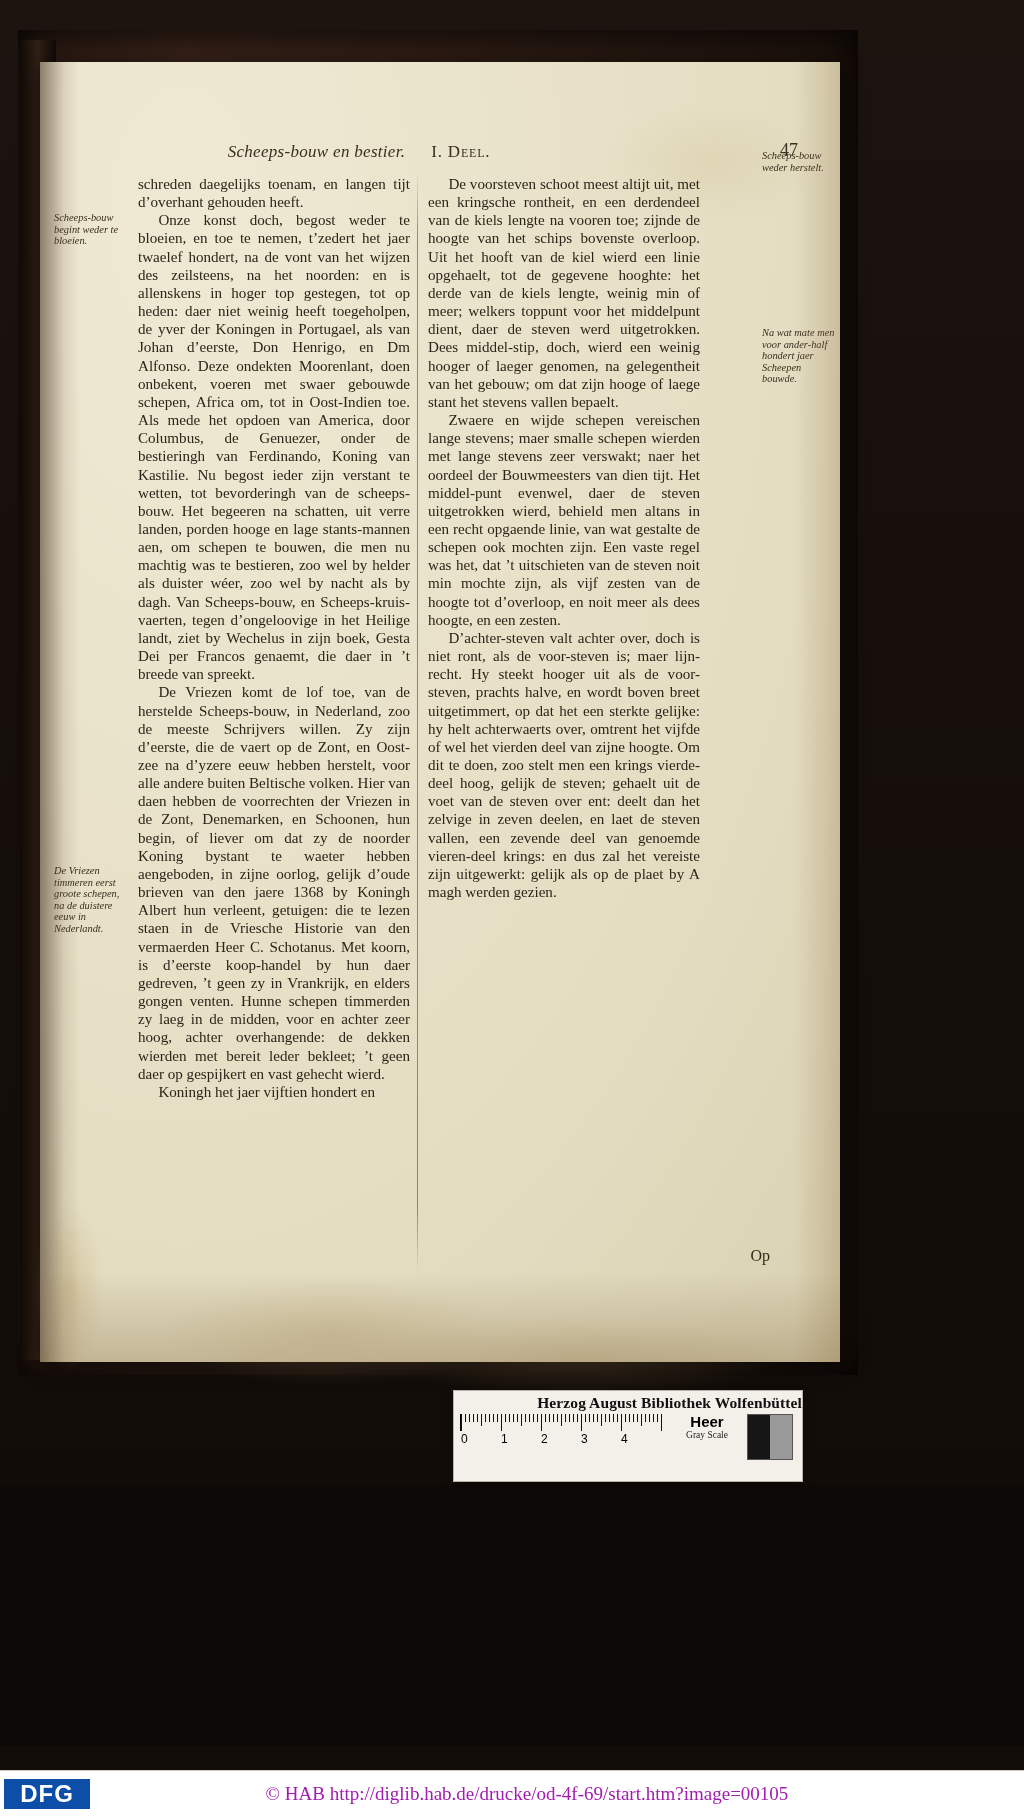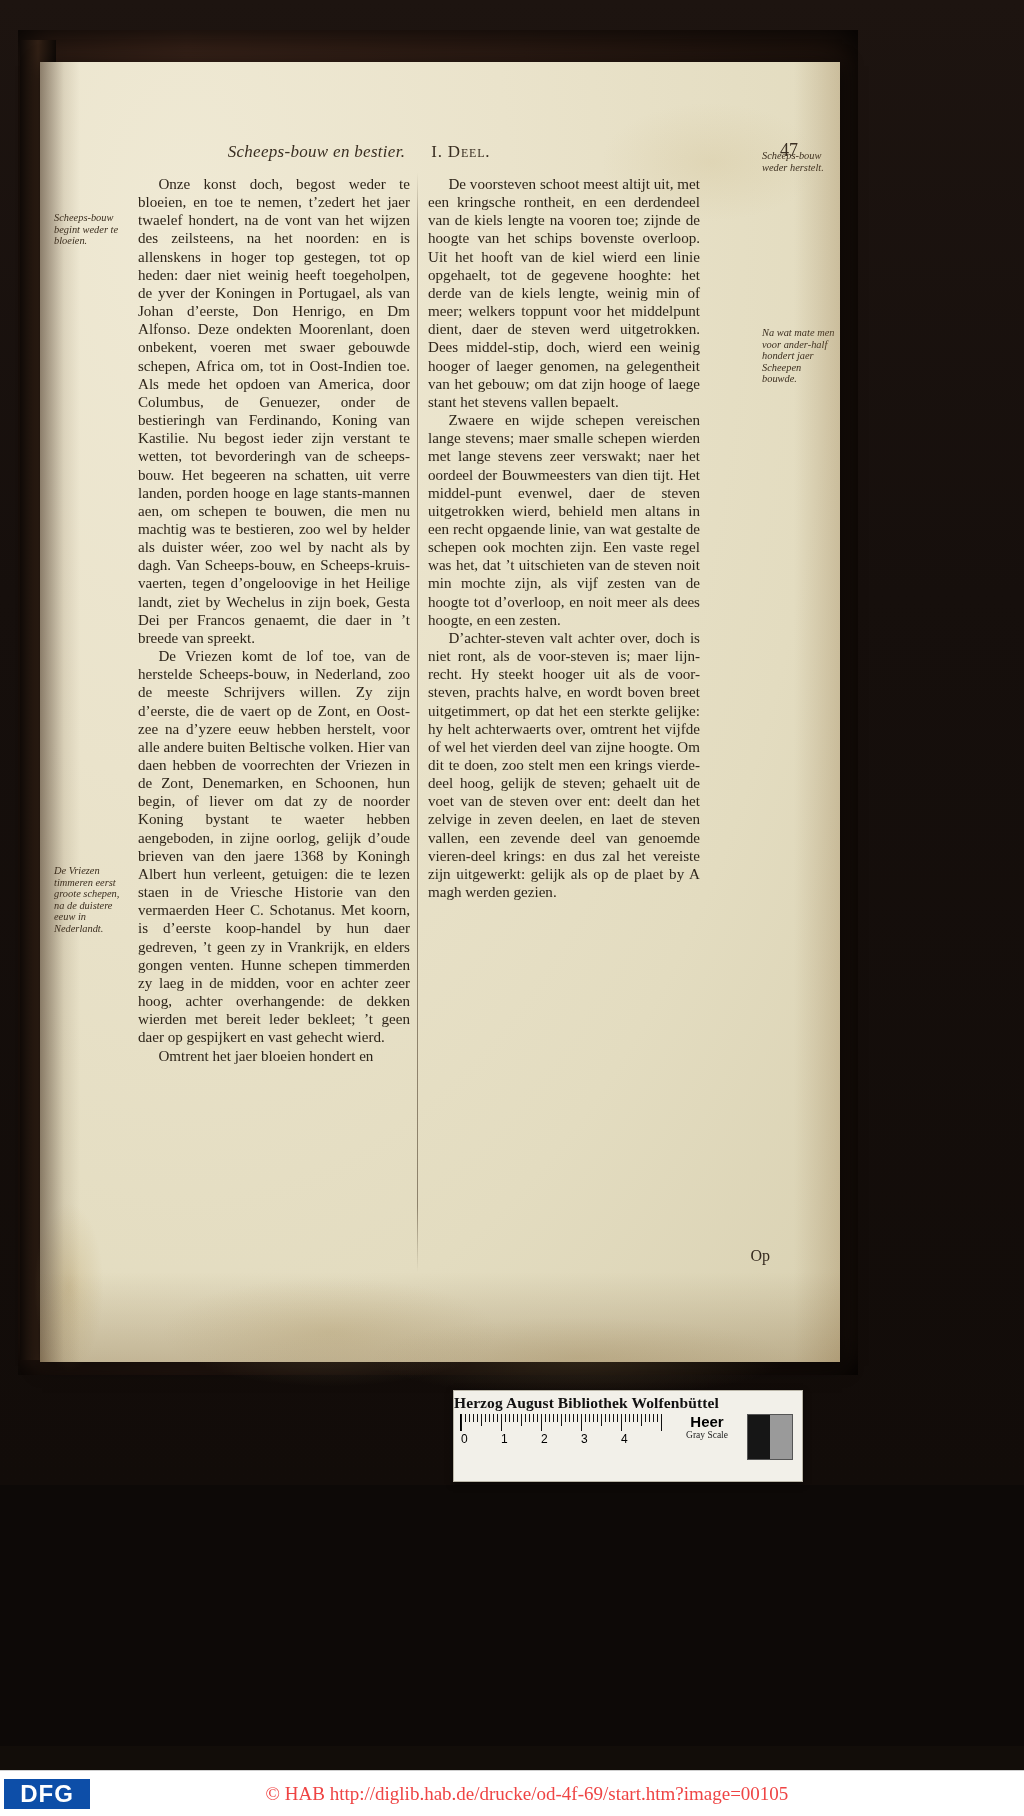--- a/index.html
+++ b/index.html
@@ -159,27 +159,28 @@
   
   #target-strip {
     position: absolute;
     left: 453px; top: 1390px;
     width: 350px; height: 92px;
     background: #f2f0e9;
     border: 1px solid #b9b5a7;
     box-shadow: 0 2px 6px rgba(0,0,0,.5);
   }
   .target-title {
-    text-align: left;
+    text-align: right;
     font-family: "Liberation Serif", serif;
     font-size: 15.5px;
     font-weight: bold;
     color: #111;
     padding: 3px 0 2px;
     letter-spacing: .1px;
+    margin-left: 10px;
   }
   .target-body {
     display: flex;
     align-items: flex-start;
     padding: 0 6px;
     height: 62px;
   }
   .ruler { width: 205px; position: relative; }
   .ruler-ticks {
     height: 17px;
@@ -249,21 +250,21 @@
     letter-spacing: 1px;
     display: flex;
     align-items: center;
     justify-content: center;
   }
   #footer-text {
     flex: 1;
     text-align: center;
     font-family: "Liberation Serif", serif;
     font-size: 19px;
-    color: #ef4444;
+    color: #a21caf;
     margin-right: 60px;
   }
   
   #footer-gap {
     position: absolute;
     left: 0; bottom: 46px;
     width: 1024px; height: 24px;
     background: #120d09;
   }
 </style>
@@ -292,23 +293,24 @@
 
       <div class="col-rule"></div>
 
       <div class="margin-note left" id="note-a">Scheeps-bouw begint weder te bloeien.</div>
       <div class="margin-note left" id="note-b">De Vriezen timmeren eerst groote schepen, na de duistere eeuw in Nederlandt.</div>
 
       <div class="margin-note right" id="note-c">Scheeps-bouw weder herstelt.</div>
       <div class="margin-note right" id="note-d">Na wat mate men voor ander-half hondert jaer Scheepen bouwde.</div>
 
       <div class="col" id="col-left">
+        <p>schreden daegelijks toenam, en langen tijt d’overhant gehouden heeft.</p>
         <p class="ind">Onze konst doch, begost weder te bloeien, en toe te nemen, t’zedert het jaer twaelef hondert, na de vont van het wijzen des zeilsteens, na het noorden: en is allenskens in hoger top gestegen, tot op heden: daer niet weinig heeft toegeholpen, de yver der Koningen in Portugael, als van Johan d’eerste, Don Henrigo, en Dm Alfonso. Deze ondekten Moorenlant, doen onbekent, voeren met swaer gebouwde schepen, Africa om, tot in Oost-Indien toe. Als mede het opdoen van America, door Columbus, de Genuezer, onder de bestieringh van Ferdinando, Koning van Kastilie. Nu begost ieder zijn verstant te wetten, tot bevorderingh van de scheeps-bouw. Het begeeren na schatten, uit verre landen, porden hooge en lage stants-mannen aen, om schepen te bouwen, die men nu machtig was te bestieren, zoo wel by helder als duister wéer, zoo wel by nacht als by dagh. Van Scheeps-bouw, en Scheeps-kruis-vaerten, tegen d’ongeloovige in het Heilige landt, ziet by Wechelus in zijn boek, Gesta Dei per Francos genaemt, die daer in ’t breede van spreekt.</p>
         <p class="ind">De Vriezen komt de lof toe, van de herstelde Scheeps-bouw, in Nederland, zoo de meeste Schrijvers willen. Zy zijn d’eerste, die de vaert op de Zont, en Oost-zee na d’yzere eeuw hebben herstelt, voor alle andere buiten Beltische volken. Hier van daen hebben de voorrechten der Vriezen in de Zont, Denemarken, en Schoonen, hun begin, of liever om dat zy de noorder Koning bystant te waeter hebben aengeboden, in zijne oorlog, gelijk d’oude brieven van den jaere 1368 by Koningh Albert hun verleent, getuigen: die te lezen staen in de Vriesche Historie van den vermaerden Heer C. Schotanus. Met koorn, is d’eerste koop-handel by hun daer gedreven, ’t geen zy in Vrankrijk, en elders gongen venten. Hunne schepen timmerden zy laeg in de midden, voor en achter zeer hoog, achter overhangende: de dekken wierden met bereit leder bekleet; ’t geen daer op gespijkert en vast gehecht wierd.</p>
-        <p class="ind">Omtrent het jaer bloeien hondert en</p>
+        <p class="ind">Koningh het jaer vijftien hondert en</p>
       </div>
 
       <div class="col" id="col-right">
         <p class="ind">De voorsteven schoot meest altijt uit, met een kringsche rontheit, en een derdendeel van de kiels lengte na vooren toe; zijnde de hoogte van het schips bovenste overloop. Uit het hooft van de kiel wierd een linie opgehaelt, tot de gegevene hooghte: het derde van de kiels lengte, weinig min of meer; welkers toppunt voor het middelpunt dient, daer de steven werd uitgetrokken. Dees middel-stip, doch, wierd een weinig hooger of laeger genomen, na gelegentheit van het gebouw; om dat zijn hooge of laege stant het stevens vallen bepaelt.</p>
         <p class="ind">Zwaere en wijde schepen vereischen lange stevens; maer smalle schepen wierden met lange stevens zeer verswakt; naer het oordeel der Bouwmeesters van dien tijt. Het middel-punt evenwel, daer de steven uitgetrokken wierd, behield men altans in een recht opgaende linie, van wat gestalte de schepen ook mochten zijn. Een vaste regel was het, dat ’t uitschieten van de steven noit min mochte zijn, als vijf zesten van de hoogte tot d’overloop, en noit meer als dees hoogte, en een zesten.</p>
         <p class="ind">D’achter-steven valt achter over, doch is niet ront, als de voor-steven is; maer lijn-recht. Hy steekt hooger uit als de voor-steven, prachts halve, en wordt boven breet uitgetimmert, op dat het een sterkte gelijke: hy helt achterwaerts over, omtrent het vijfde of wel het vierden deel van zijne hoogte. Om dit te doen, zoo stelt men een krings vierde-deel hoog, gelijk de steven; gehaelt uit de voet van de steven over ent: deelt dan het zelvige in zeven deelen, en laet de steven vallen, een zevende deel van genoemde vieren-deel krings: en dus zal het vereiste zijn uitgewerkt: gelijk als op de plaet by A magh werden gezien.</p>
       </div>
 
       <div class="catchword">Op</div>
     </div>

